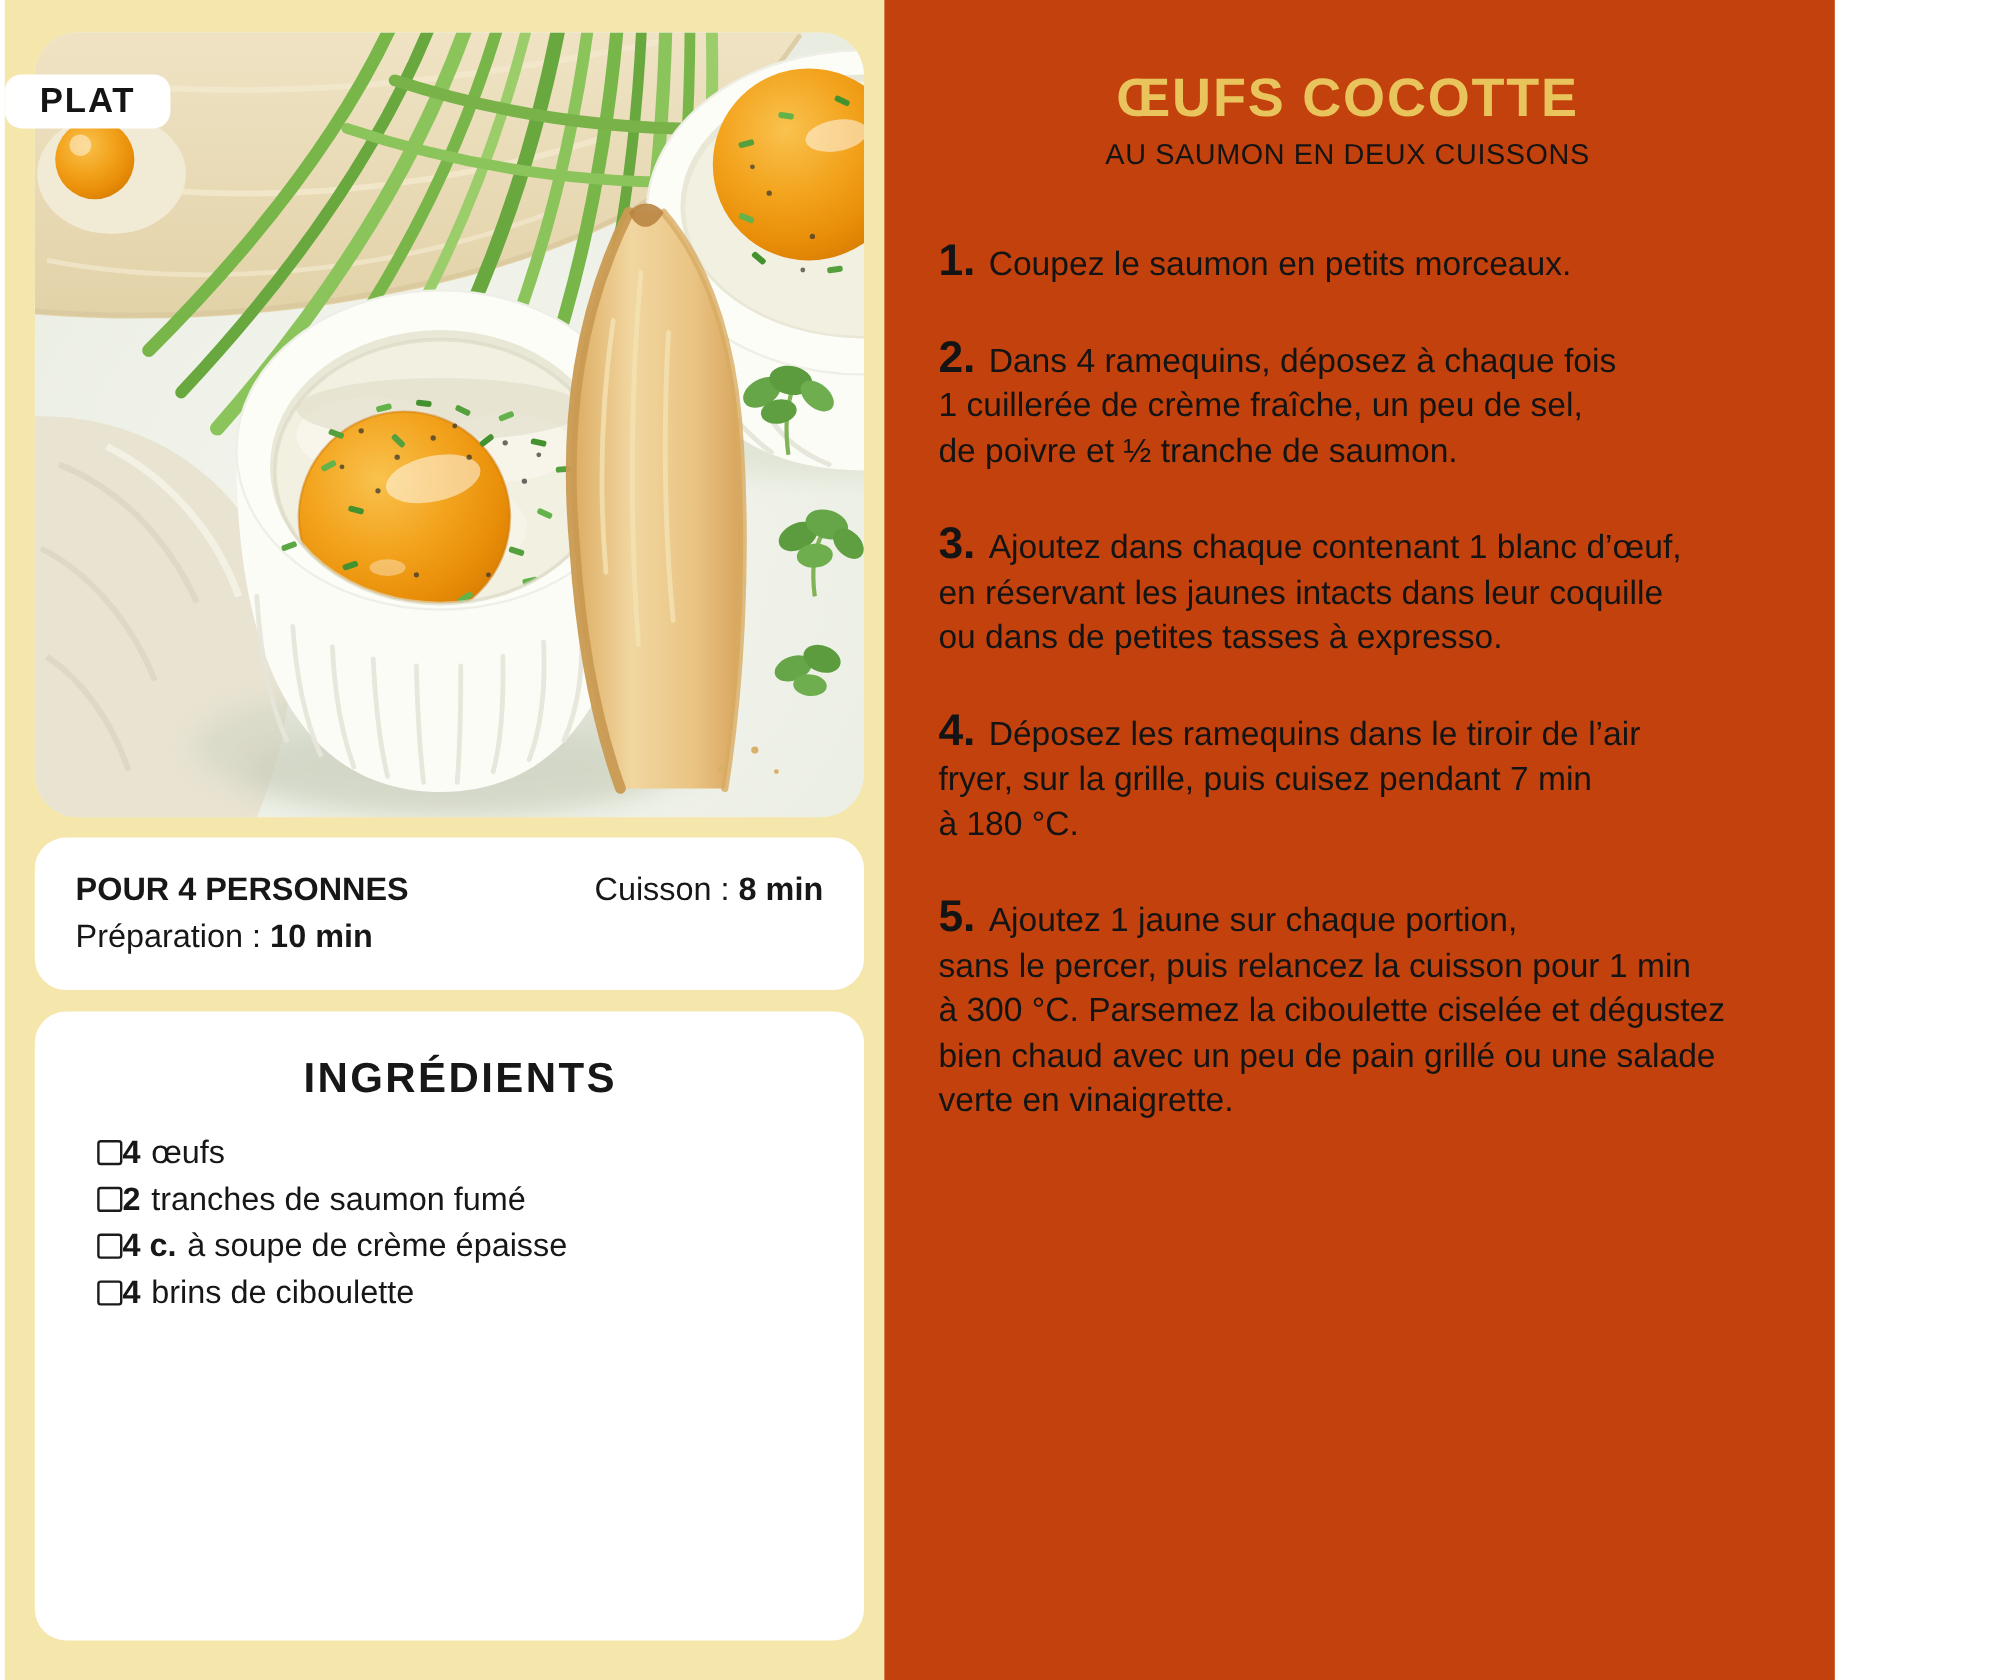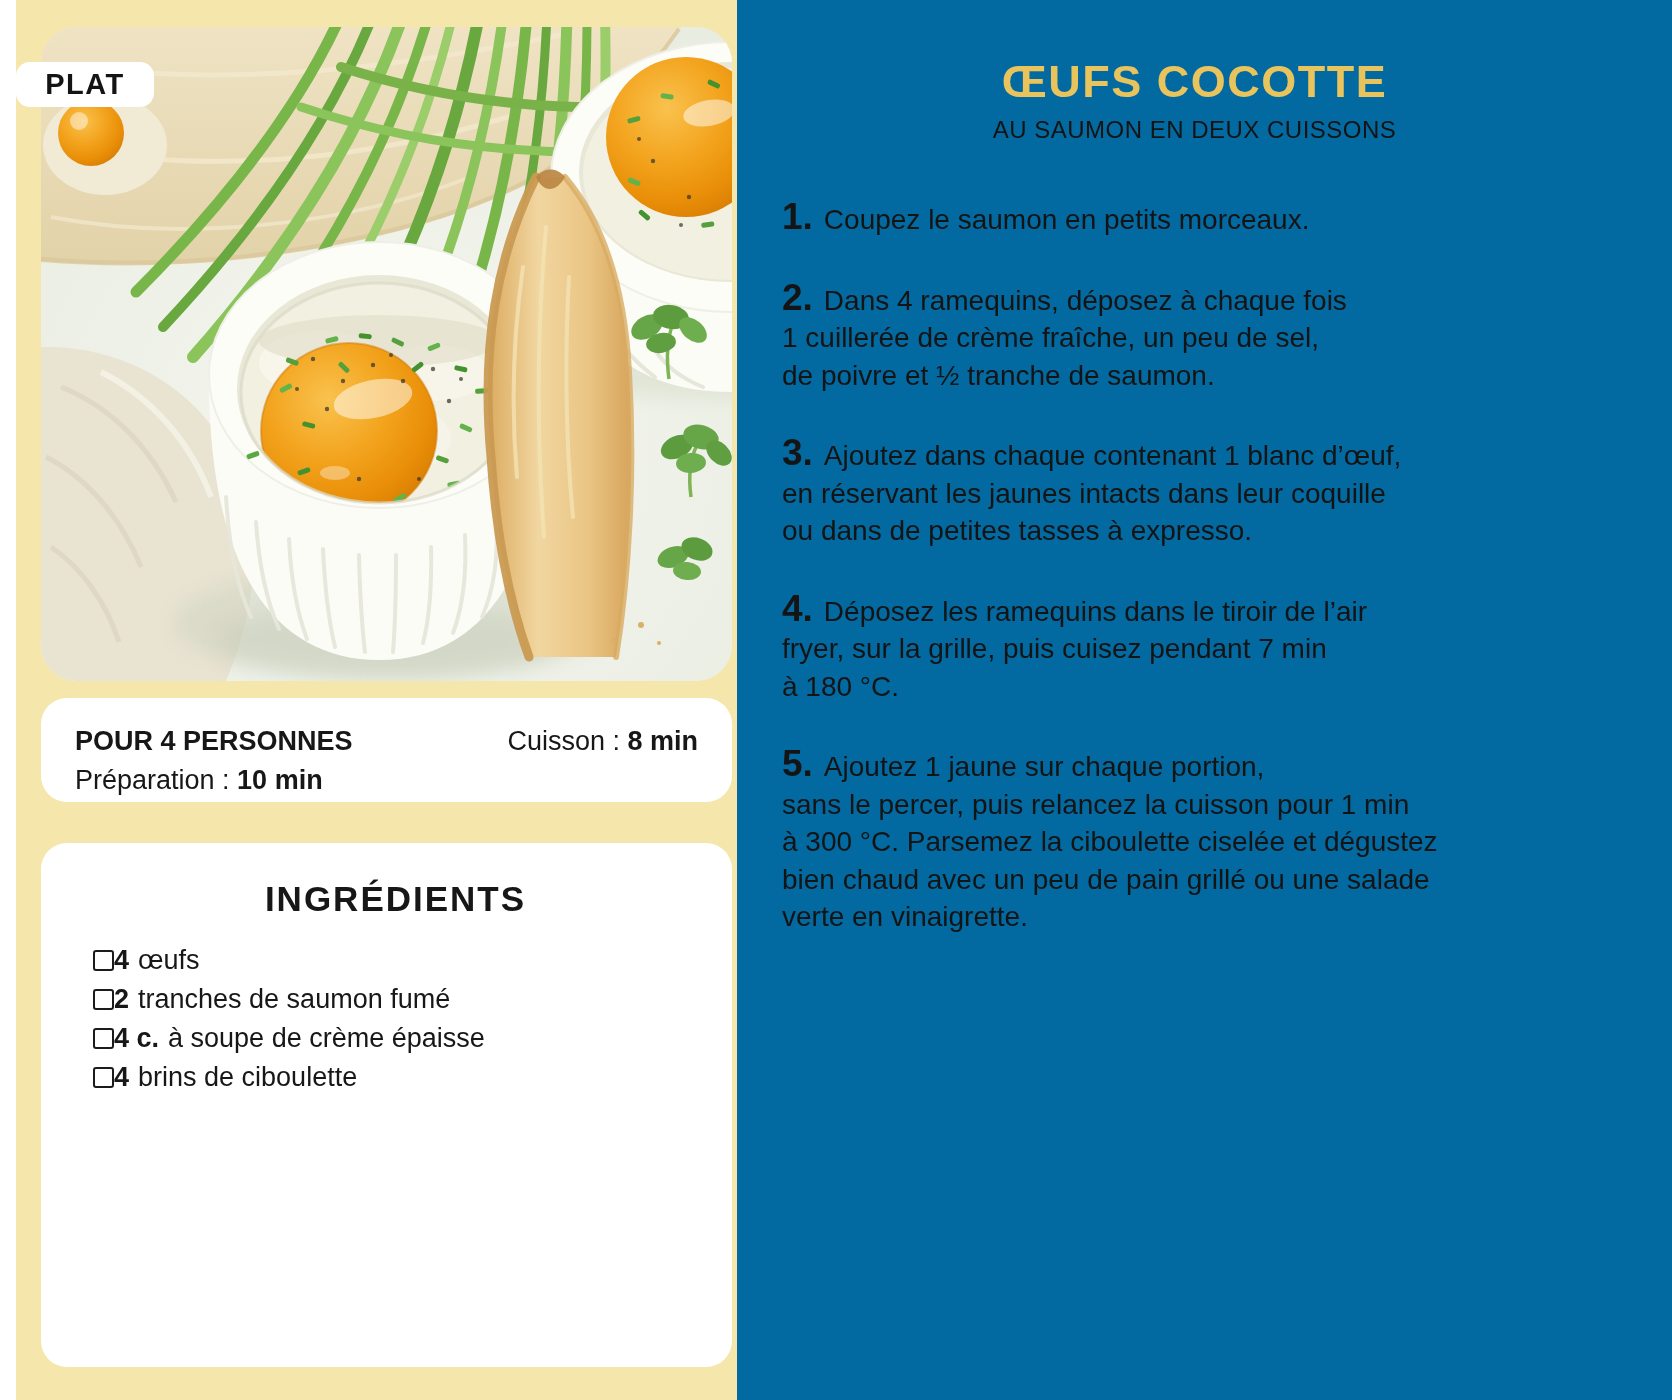--- a/index.html
+++ b/index.html
@@ -1,52 +1,52 @@
 <!DOCTYPE html>
 <html><head>
 <meta charset="utf-8">
 <style>
   html,body{margin:0;padding:0;}
   body{
     width:1672px;height:1400px;position:relative;overflow:hidden;
     background:#ffffff;color:#171717;
     font-family:"Liberation Sans", sans-serif;
   }
-  .left-col{position:absolute;left:16px;top:0;width:737px;height:1400px;background:#F5E6AB;}
+  .left-col{position:absolute;left:4px;top:0;width:737px;height:1400px;background:#F5E6AB;}
   .photo-card{
     position:absolute;left:25px;top:27px;width:691px;height:654px;
     border-radius:36px;overflow:hidden;background:#edf0e8;
   }
   .photo-card svg{display:block;width:691px;height:654px;}
   .badge{
     position:absolute;left:0;top:62px;height:45px;min-width:138px;
     background:#ffffff;border-radius:14px;z-index:5;
     display:flex;align-items:center;justify-content:center;
     font-weight:700;font-size:29px;letter-spacing:1.5px;color:#141414;
     box-sizing:border-box;padding:0 26px;
   }
   .info-card{
-    position:absolute;left:25px;top:698px;width:691px;height:104px;
+    position:absolute;left:25px;top:698px;width:691px;height:127px;
     background:#ffffff;border-radius:26px;box-sizing:border-box;
     padding:24px 34px 0 34px;font-size:27px;line-height:39px;
   }
   .info-row{display:flex;justify-content:space-between;align-items:baseline;}
   .bold{font-weight:700;}
   .ing-card{
     position:absolute;left:25px;top:843px;width:691px;height:524px;
     background:#ffffff;border-radius:26px;box-sizing:border-box;
     padding:36px 34px 0 52px;
   }
   .ing-title{text-align:center;font-weight:700;font-size:35px;letter-spacing:2px;}
   .ing-list{margin-top:26px;display:flex;flex-direction:column;gap:8px;}
   .ing-item{display:flex;align-items:center;font-size:27px;line-height:31px;}
   .checkbox{width:21px;height:21px;border:2.5px solid #1b1b1b;border-radius:3px;flex:none;box-sizing:border-box;background:#fff;}
   .qty{font-weight:700;margin-right:9px;}
   .qty:empty{display:none;margin:0;}
-  .right-col{position:absolute;left:737px;top:0;width:935px;height:1400px;background:#0369a1;}
+  .right-col{position:absolute;left:737px;top:0;width:792px;height:1400px;background:#c2410c;}
   .r-title{
     margin:56px 30px 0 10px;text-align:center;
     font-size:45px;font-weight:700;color:#E9C45C;letter-spacing:1.5px;
   }
   .r-sub{margin:8px 30px 0 10px;text-align:center;font-size:24px;letter-spacing:0.5px;color:#141414;}
   .steps{margin:54px 50px 11px 45px;}
   .step{
     font-size:28px;line-height:37.5px;margin:0 0 40px 0;
     white-space:pre-line;color:#141414;
   }

